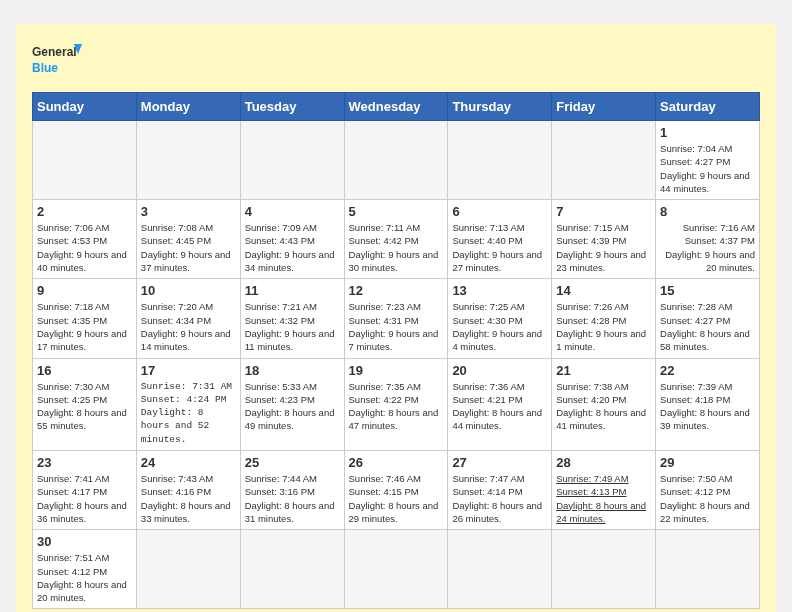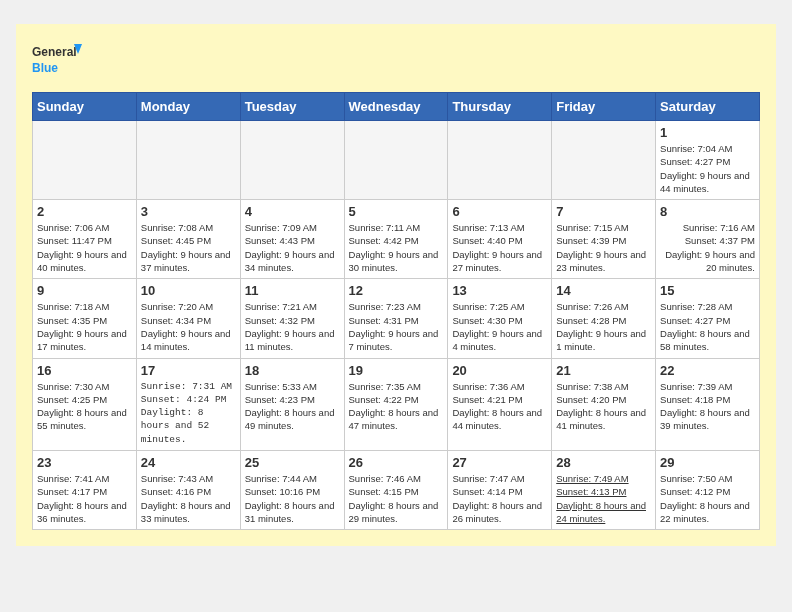--- a/index.html
+++ b/index.html
@@ -121,21 +121,21 @@
             <span class="day-number">1</span>
             <div class="day-info" style="white-space: pre-line;">Sunrise: 7:04 AM
 Sunset: 4:27 PM
 Daylight: 9 hours and 44 minutes.</div>
           </td>
         </tr>
         <tr>
           <td>
             <span class="day-number">2</span>
             <div class="day-info" style="white-space: pre-line;">Sunrise: 7:06 AM
-Sunset: 11:47 PM
+Sunset: 4:53 PM
 Daylight: 9 hours and 40 minutes.</div>
           </td>
           <td>
             <span class="day-number">3</span>
             <div class="day-info" style="white-space: pre-line;">Sunrise: 7:08 AM
 Sunset: 4:45 PM
 Daylight: 9 hours and 37 minutes.</div>
           </td>
           <td>
             <span class="day-number">4</span>
@@ -265,21 +265,21 @@
           </td>
           <td>
             <span class="day-number">24</span>
             <div class="day-info" style="white-space: pre-line;">Sunrise: 7:43 AM
 Sunset: 4:16 PM
 Daylight: 8 hours and 33 minutes.</div>
           </td>
           <td>
             <span class="day-number">25</span>
             <div class="day-info" style="white-space: pre-line;">Sunrise: 7:44 AM
-Sunset: 10:16 PM
+Sunset: 3:16 PM
 Daylight: 8 hours and 31 minutes.</div>
           </td>
           <td>
             <span class="day-number">26</span>
             <div class="day-info" style="white-space: pre-line;">Sunrise: 7:46 AM
 Sunset: 4:15 PM
 Daylight: 8 hours and 29 minutes.</div>
           </td>
           <td>
             <span class="day-number">27</span>
@@ -292,16 +292,30 @@
             <div class="day-info" style="white-space: pre-line; text-decoration: underline;">Sunrise: 7:49 AM
 Sunset: 4:13 PM
 Daylight: 8 hours and 24 minutes.</div>
           </td>
           <td>
             <span class="day-number">29</span>
             <div class="day-info" style="white-space: pre-line;">Sunrise: 7:50 AM
 Sunset: 4:12 PM
 Daylight: 8 hours and 22 minutes.</div>
           </td>
+        </tr>
+        <tr>
+          <td>
+            <span class="day-number">30</span>
+            <div class="day-info" style="white-space: pre-line;">Sunrise: 7:51 AM
+Sunset: 4:12 PM
+Daylight: 8 hours and 20 minutes.</div>
+          </td>
+          <td class="empty"></td>
+          <td class="empty"></td>
+          <td class="empty"></td>
+          <td class="empty"></td>
+          <td class="empty"></td>
+          <td class="empty"></td>
         </tr>
       </tbody>
   </table>
 </div>
 
 </body></html>

